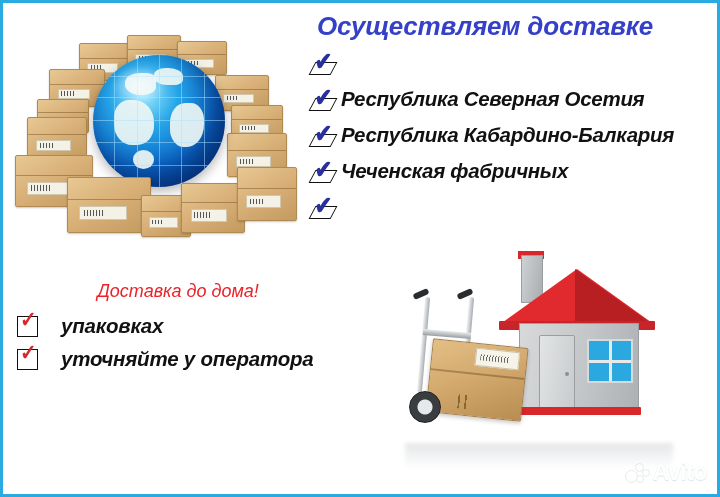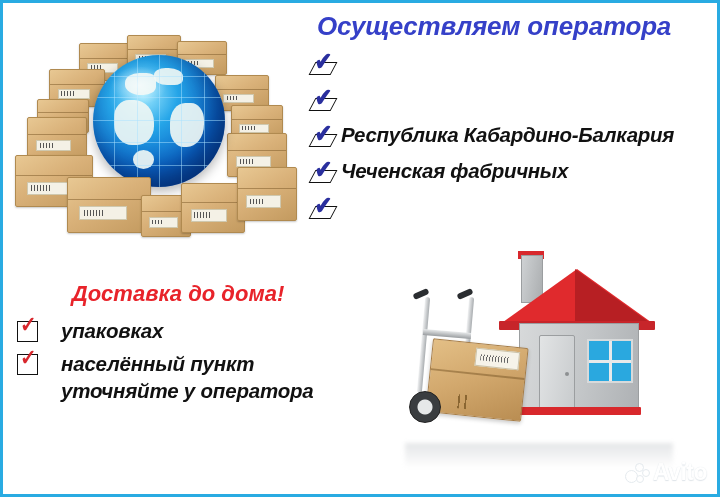--- a/index.html
+++ b/index.html
@@ -162,22 +162,22 @@
 
   
   .home-panel {
     position: absolute;
     left: 14px;
     top: 278px;
     width: 380px;
   }
   .home-heading {
     font-style: italic;
-    font-weight: bold;
-    font-size: 22px;
+    font-weight: normal;
+    font-size: 18px;
     color: #e8232a;
     text-align: center;
     margin: 0 0 10px 0;
     padding-right: 58px;
   }
   .feature-list {
     list-style: none;
     margin: 0;
     padding: 0;
   }
@@ -538,33 +538,34 @@
       </div>
     <div class="box" style="left:172px; top:176px; width:62px; height:48px;">
         <span class="lbl"></span>
       </div>
     <div class="box" style="left:228px; top:160px; width:58px; height:52px;">
         <span class="lbl"></span>
       </div>
   </div>
 
   <div class="region-panel">
-    <div class="headline">Осуществляем оператора</div>
+    <div class="headline">Осуществляем доставке</div>
     <ul class="region-list">
       <li class="region-item">
         <span class="check3d">
             <span class="plate"></span>
             <span class="tickmark">✔</span>
           </span>
       </li>
       <li class="region-item">
         <span class="check3d">
             <span class="plate"></span>
             <span class="tickmark">✔</span>
           </span>
+        <span class="region-text">Республика Северная Осетия</span>
       </li>
       <li class="region-item">
         <span class="check3d">
             <span class="plate"></span>
             <span class="tickmark">✔</span>
           </span>
         <span class="region-text">Республика Кабардино-Балкария</span>
       </li>
       <li class="region-item">
         <span class="check3d">
@@ -591,21 +592,20 @@
           </span>
         <span class="feature-text">
           <span class="ln2">упаковках</span>
         </span>
       </li>
       <li class="feature-item">
         <span class="checkbox-sq">
             <span class="tick">✓</span>
           </span>
         <span class="feature-text">
-          <span class="ln2">населённый пункт</span>
           <span class="ln2">уточняйте у оператора</span>
         </span>
       </li>
     </ul>
   </div>
 
   <div class="delivery-art">
     <div class="house">
       <span class="chimney-cap"></span>
       <span class="chimney"></span>

